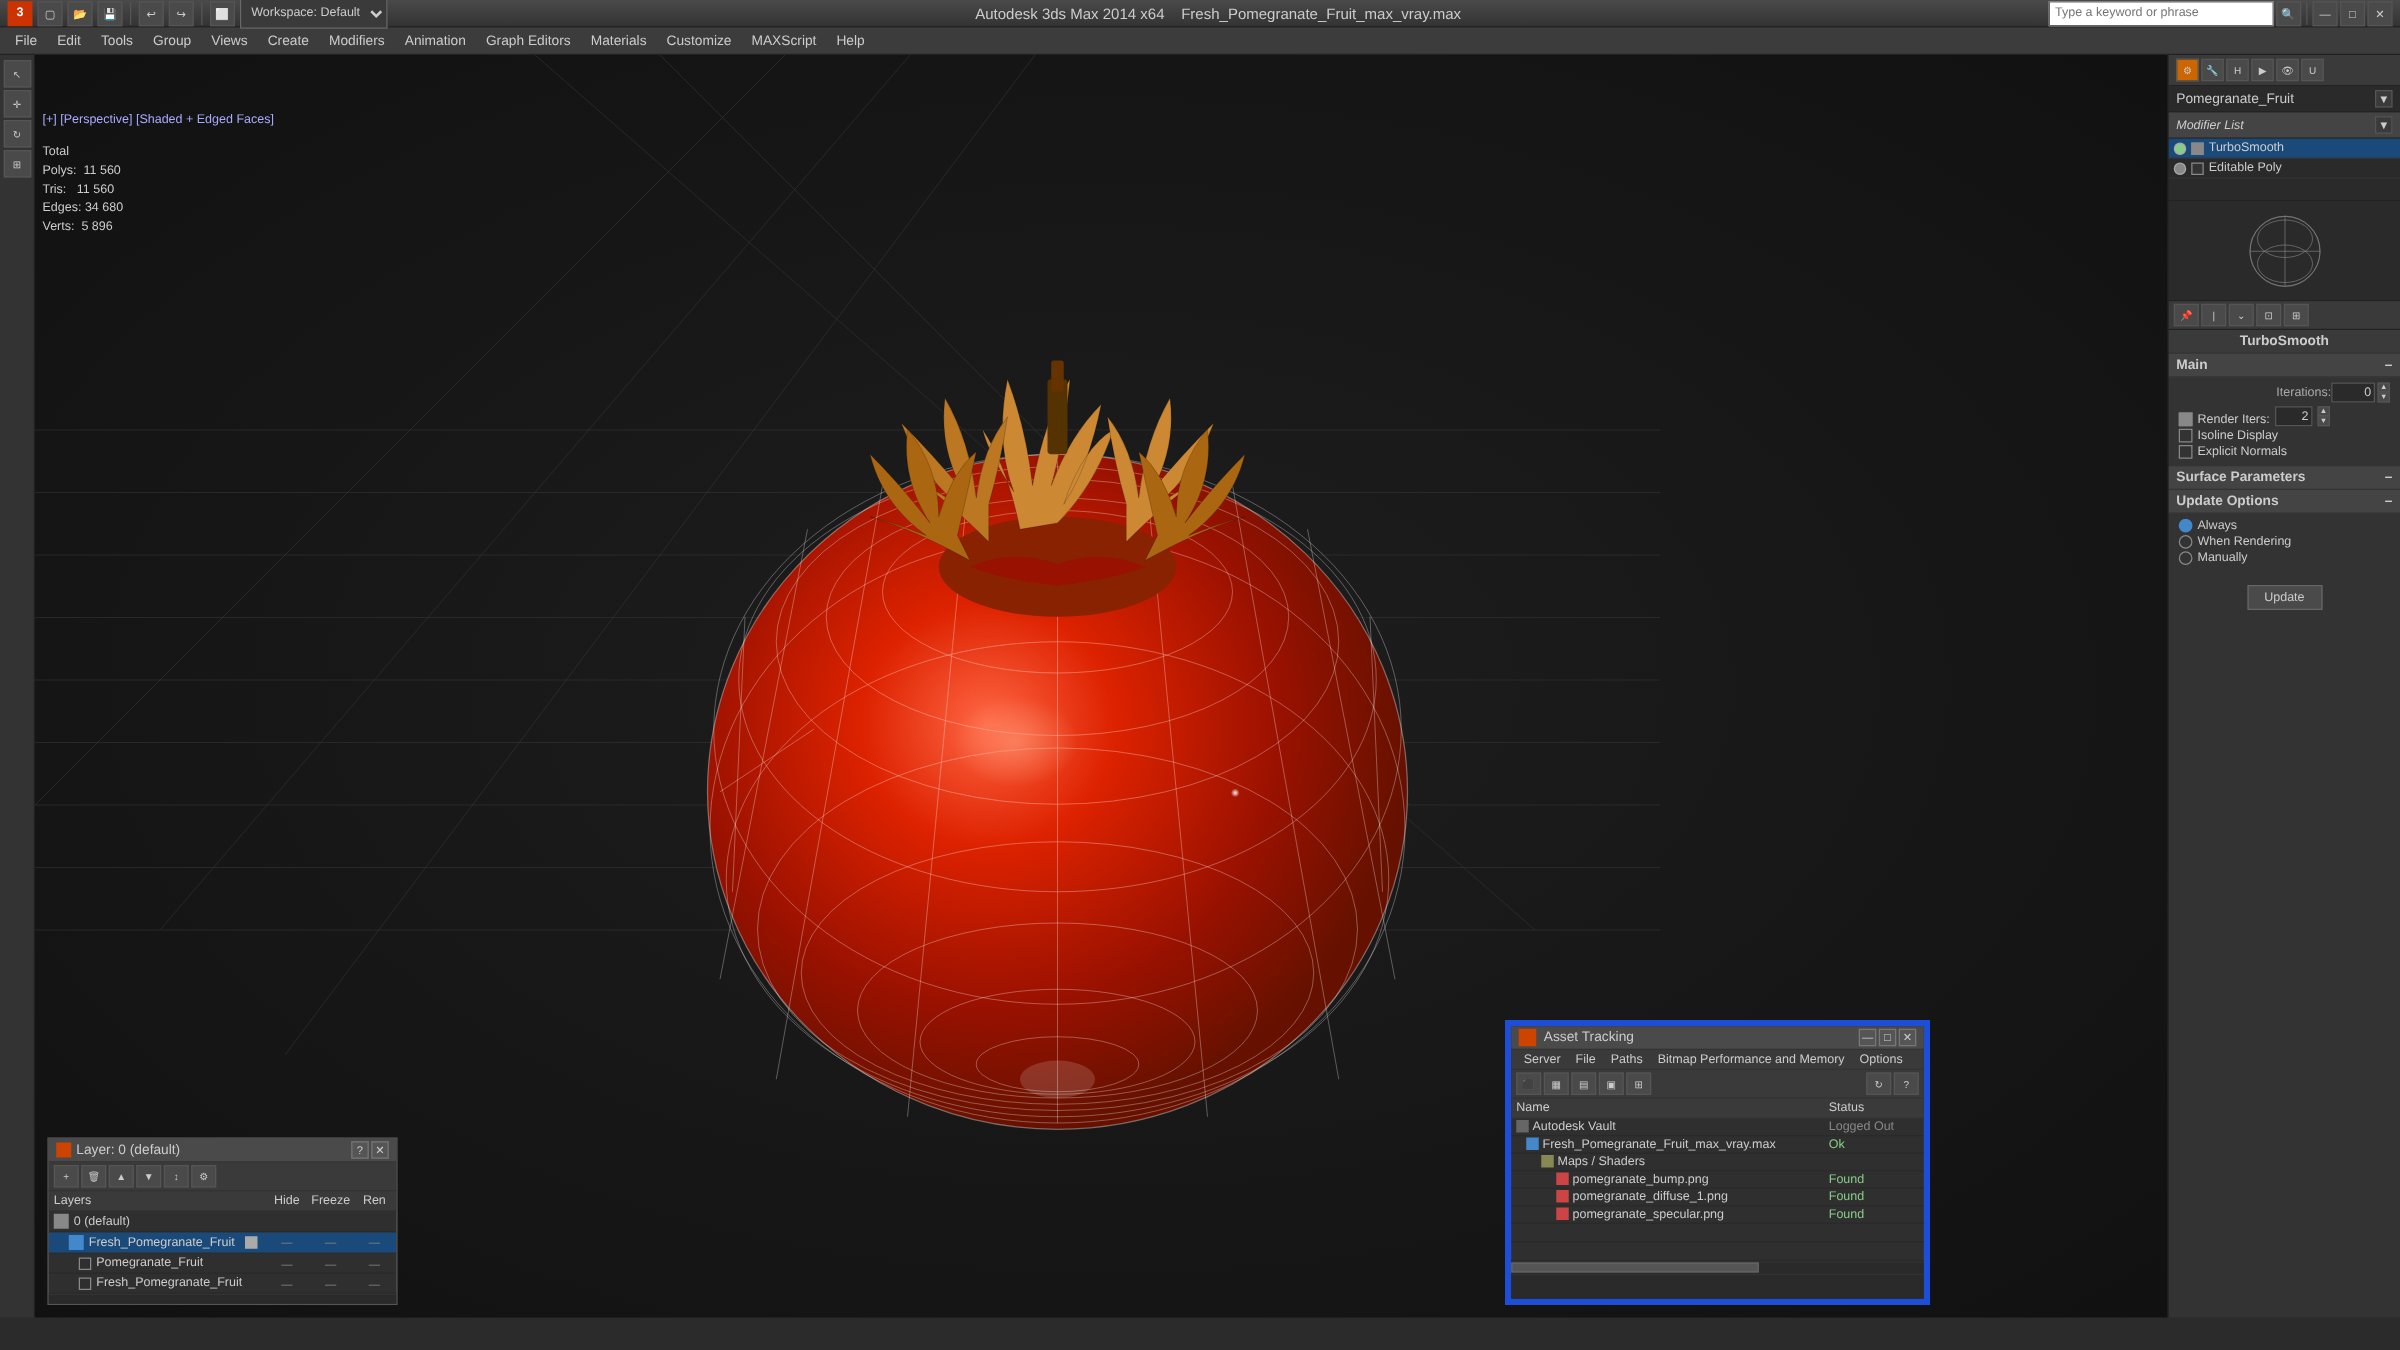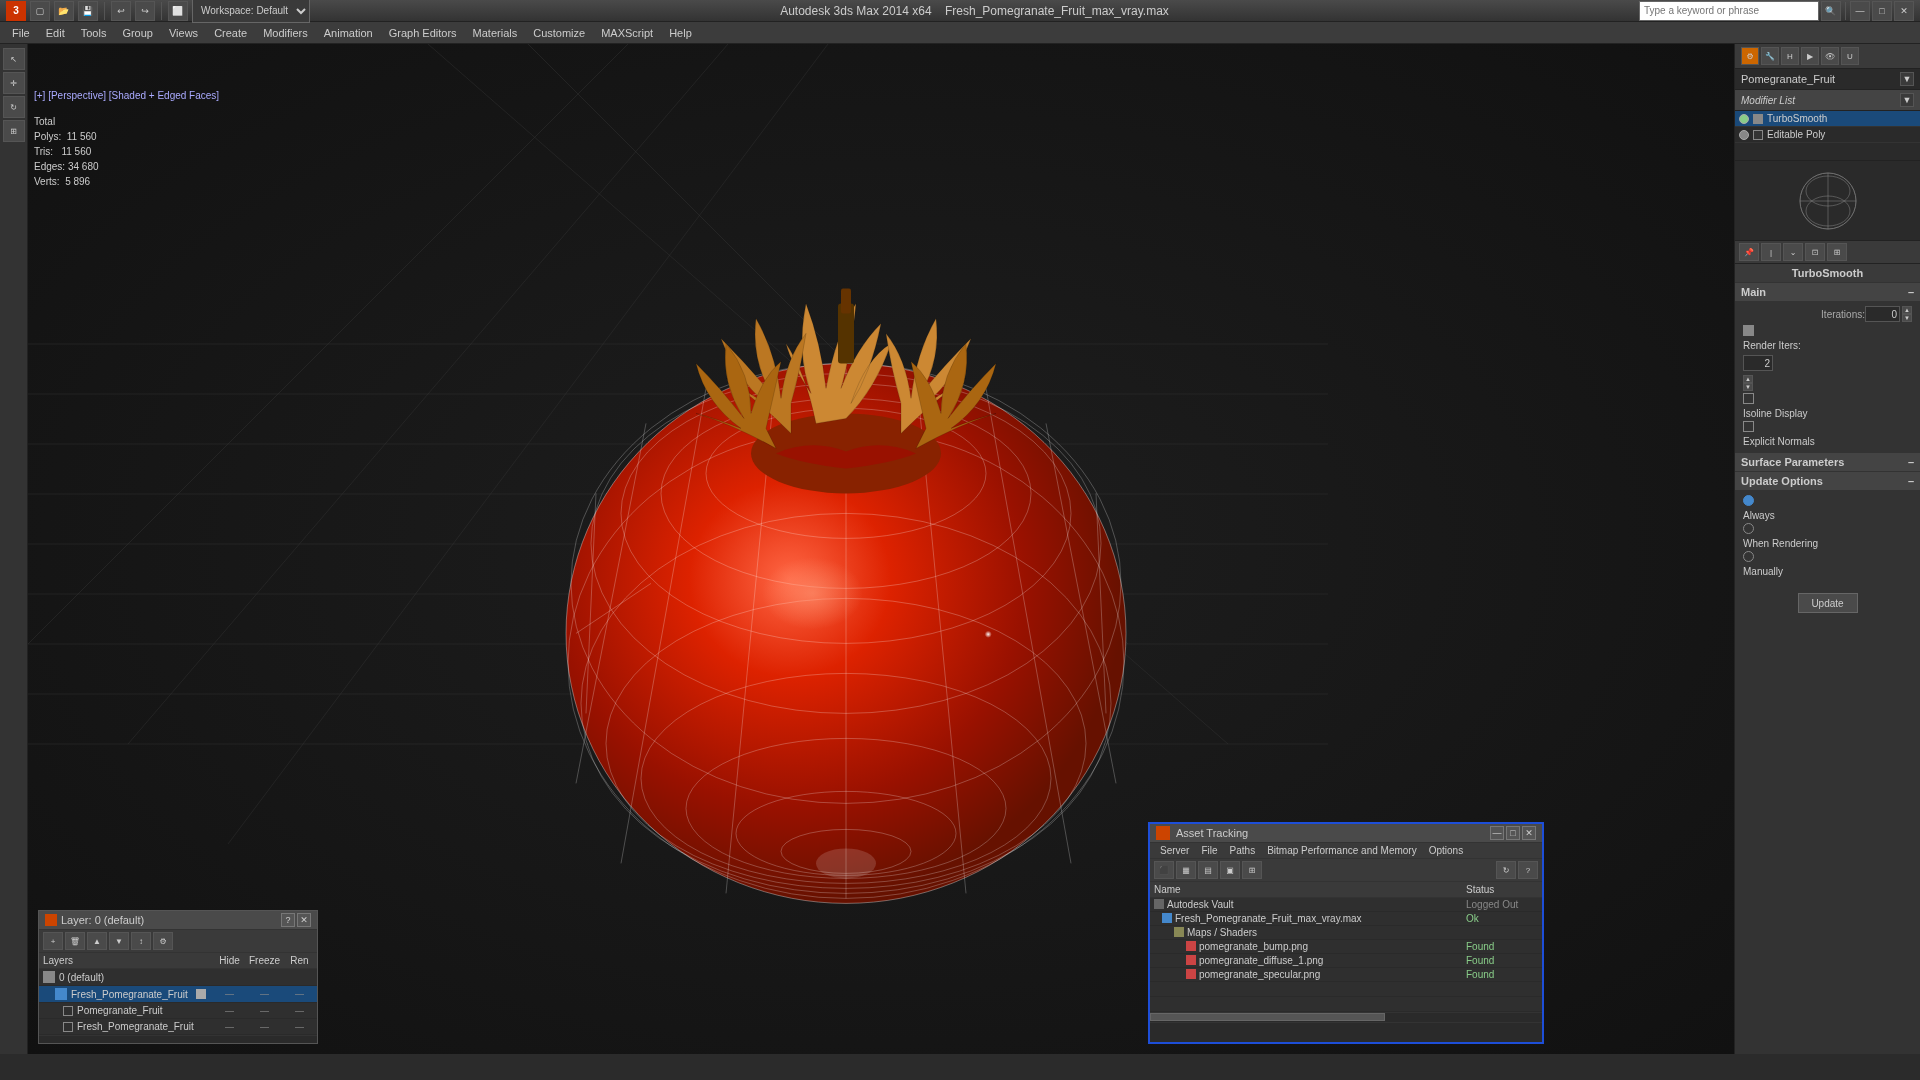--- a/index.html
+++ b/index.html
@@ -118,21 +118,21 @@
       color: #ccc; border-bottom: 1px solid #333; cursor: pointer;
       display: flex; align-items: center; justify-content: space-between;
     }
     .section-content { padding: 4px 8px; }
     .param-row { display: flex; align-items: center; justify-content: flex-end; margin-bottom: 3px; font-size: 10px; }
     .param-label { color: #aaa; }
     .param-value { display: flex; align-items: center; gap: 2px; }
     .param-spinner { width: 35px; height: 16px; background: #2a2a2a; border: 1px solid #555; color: #ccc; font-size: 10px; text-align: right; padding: 0 2px; }
     .spinner-btns { display: flex; flex-direction: column; }
     .spinner-btn { width: 10px; height: 8px; background: #4a4a4a; border: 1px solid #555; font-size: 6px; cursor: pointer; display: flex; align-items: center; justify-content: center; }
-    .checkbox-row { display: flex; align-items: flex-start; gap: 4px; margin-bottom: 2px; font-size: 10px; flex-direction: column; }
+    .checkbox-row { display: flex; align-items: flex-end; gap: 4px; margin-bottom: 2px; font-size: 10px; }
     .cb { width: 11px; height: 11px; border: 1px solid #888; background: #333; display: inline-block; }
     .cb.checked { background: #888; }
     .radio { width: 11px; height: 11px; border-radius: 50%; border: 1px solid #888; background: #333; display: inline-block; }
     .radio.selected { background: #4488cc; border-color: #4488cc; }
     .update-btn { margin: 16px auto; display: block; width: 60px; height: 20px; background: #4a4a4a; border: 1px solid #666; color: #ccc; font-size: 10px; cursor: pointer; text-align: center; line-height: 20px; }
 
     
     #layer-panel {
       position: absolute; bottom: 10px; left: 10px;
       width: 280px; background: #2f2f2f; border: 1px solid #555;
@@ -154,21 +154,21 @@
     .layer-col-btn { width: 35px; text-align: center; padding: 2px 2px; }
     #layer-list { max-height: 120px; overflow-y: auto; }
     .layer-row { display: flex; align-items: center; font-size: 10px; border-bottom: 1px solid #2a2a2a; }
     .layer-row.selected { background: #1a4a7a; }
     .layer-name { flex: 1; padding: 2px 4px; display: flex; align-items: center; gap: 4px; cursor: pointer; }
     .layer-cell { width: 35px; text-align: center; padding: 2px; font-size: 9px; color: #888; }
 
     
     #asset-panel {
       position: absolute; bottom: 10px; right: 190px;
-      width: 396px; background: #2f2f2f; border: 2px solid #1d4ed8;
+      width: 340px; background: #2f2f2f; border: 5px solid #1d4ed8;
       z-index: 20;
     }
     #asset-title-bar {
       background: #4a4a4a; display: flex; align-items: center; justify-content: space-between;
       padding: 2px 6px; border-bottom: 1px solid #333; font-size: 11px;
     }
     #asset-menu-bar {
       background: #3a3a3a; display: flex; align-items: center; padding: 0 4px;
       border-bottom: 1px solid #333;
     }

